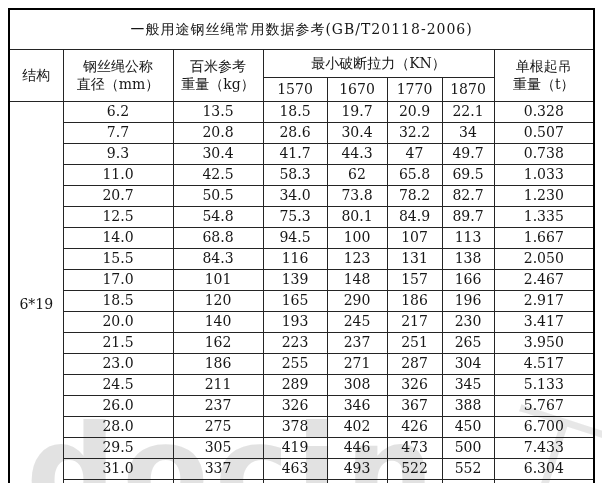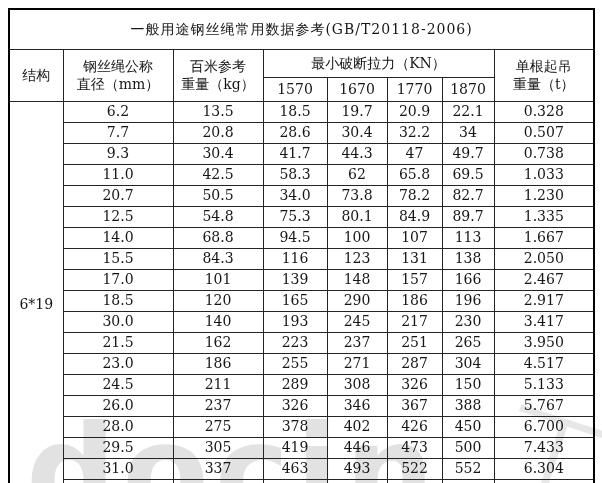--- a/index.html
+++ b/index.html
@@ -174,21 +174,21 @@
       <tr>
         <td>18.5</td>
         <td>120</td>
         <td>165</td>
         <td>290</td>
         <td>186</td>
         <td>196</td>
         <td>2.917</td>
       </tr>
       <tr>
-        <td>30.0</td>
+        <td>20.0</td>
         <td>140</td>
         <td>193</td>
         <td>245</td>
         <td>217</td>
         <td>230</td>
         <td>3.417</td>
       </tr>
       <tr>
         <td>21.5</td>
         <td>162</td>
@@ -206,21 +206,21 @@
         <td>287</td>
         <td>304</td>
         <td>4.517</td>
       </tr>
       <tr>
         <td>24.5</td>
         <td>211</td>
         <td>289</td>
         <td>308</td>
         <td>326</td>
-        <td>150</td>
+        <td>345</td>
         <td>5.133</td>
       </tr>
       <tr>
         <td>26.0</td>
         <td>237</td>
         <td>326</td>
         <td>346</td>
         <td>367</td>
         <td>388</td>
         <td>5.767</td>

